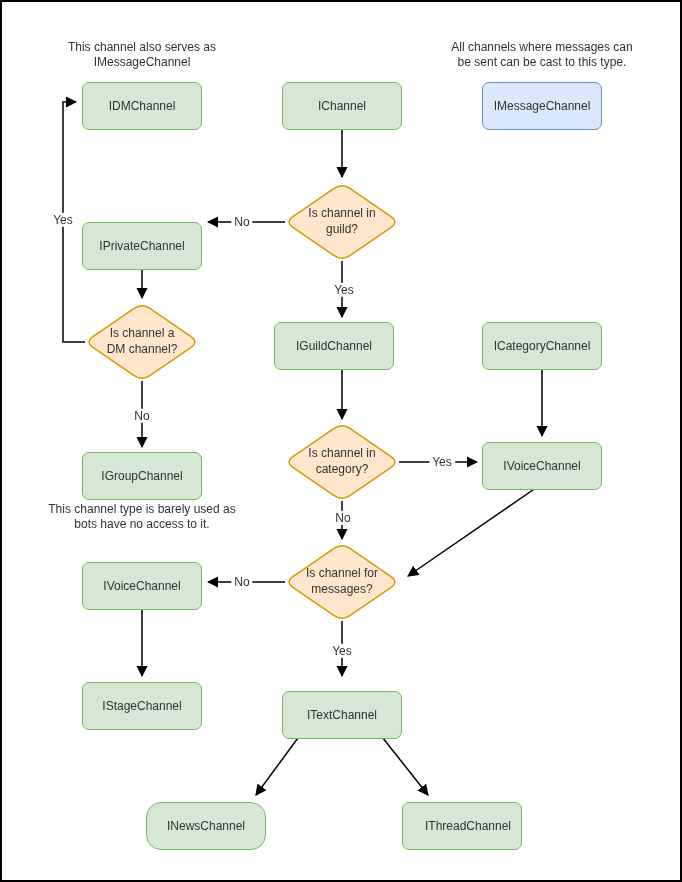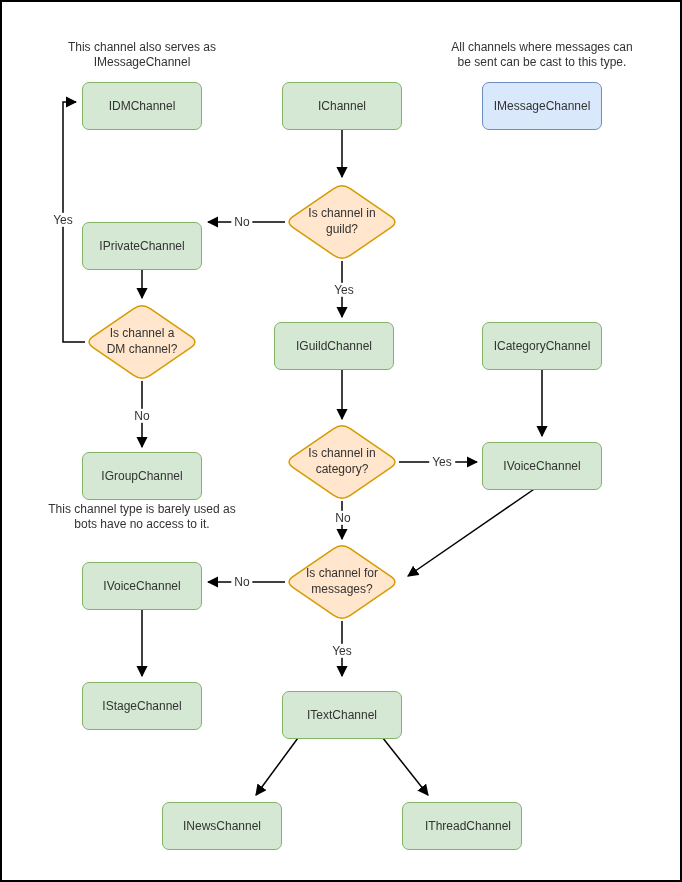--- a/index.html
+++ b/index.html
@@ -134,21 +134,21 @@
   <div class="node" style="left:280px; top:80px;">IChannel</div>
   <div class="node highlight" style="left:480px; top:80px;">IMessageChannel</div>
   <div class="node" style="left:80px; top:200px;margin-top:20px;">IPrivateChannel</div>
   <div class="node" style="left:272px; top:320px;">IGuildChannel</div>
   <div class="node" style="left:480px; top:320px;">ICategoryChannel</div>
   <div class="node" style="left:80px; top:450px;">IGroupChannel</div>
   <div class="node" style="left:480px; top:440px;">IVoiceChannel</div>
   <div class="node" style="left:80px; top:560px;">IVoiceChannel</div>
   <div class="node" style="left:80px; top:680px;">IStageChannel</div>
   <div class="node" style="left:280px; top:680px;margin-top:9px;">ITextChannel</div>
-  <div class="node" style="left:160px; top:800px;">INewsChannel</div>
+  <div class="node" style="left:144px; top:800px;border-radius:15px;">INewsChannel</div>
   <div class="node" style="left:400px; top:800px;padding-left:12px;">IThreadChannel</div>
 
   <div class="diamond-label" style="left:340px; top:220px;">Is channel in
 guild?</div>
   <div class="diamond-label" style="left:140px; top:340px;">Is channel a
 DM channel?</div>
   <div class="diamond-label" style="left:340px; top:460px;">Is channel in
 category?</div>
   <div class="diamond-label" style="left:340px; top:580px;">Is channel for
 messages?</div>

